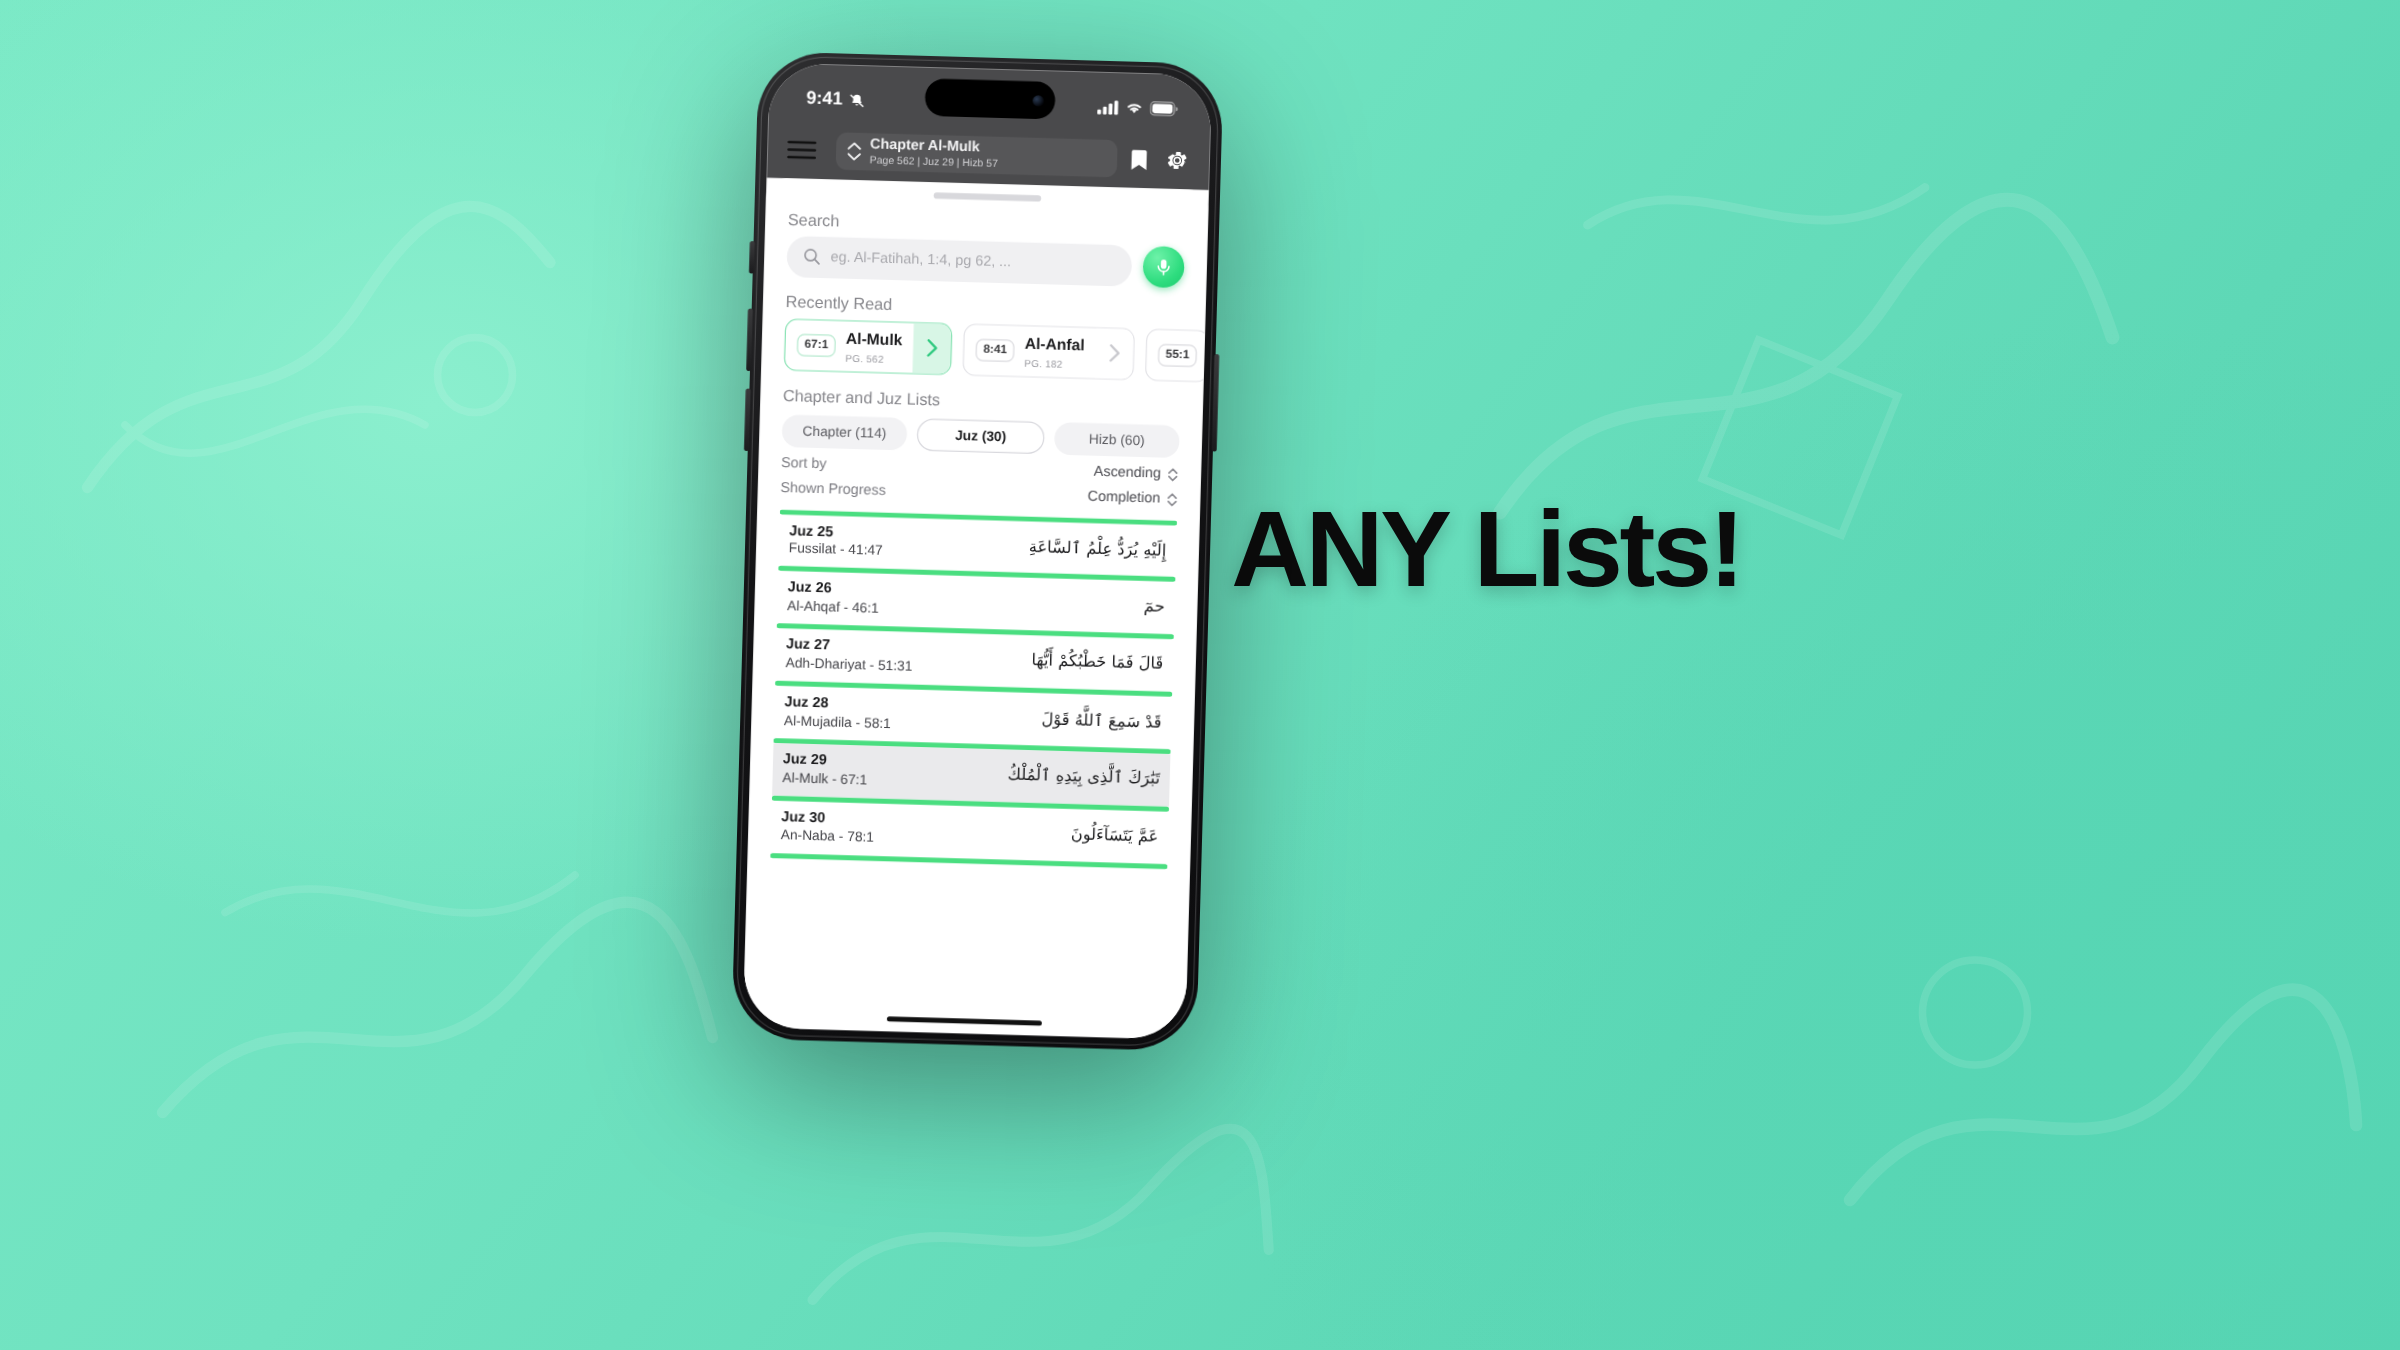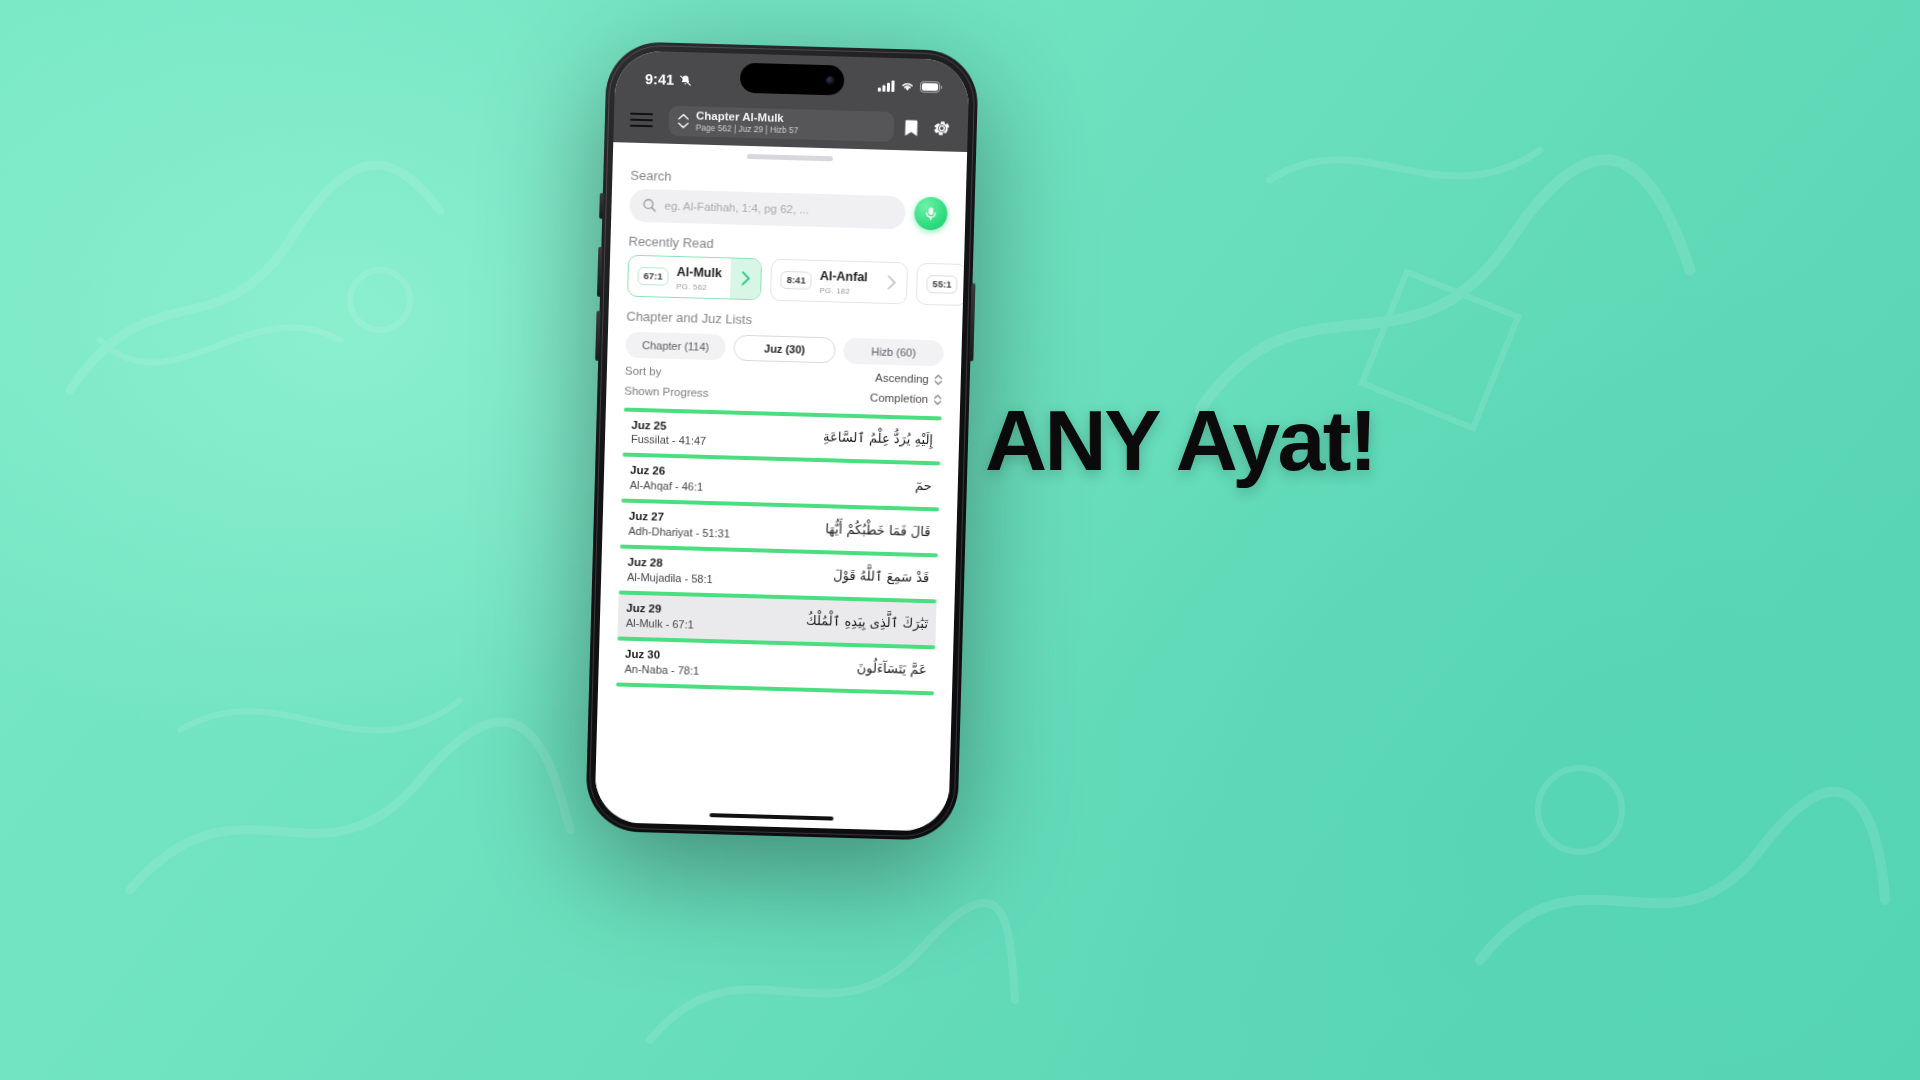--- a/index.html
+++ b/index.html
@@ -187,21 +187,21 @@
   <svg class="w4" width="430" height="320" viewBox="0 0 430 320">
     <path d="M20 240 C120 110 210 250 300 130 S420 100 425 180" stroke="#ffffff" stroke-width="10" fill="none" stroke-linecap="round"></path>
     <circle cx="120" cy="90" r="42" stroke="#ffffff" stroke-width="6" fill="none"></circle>
   </svg>
   <svg class="w5" width="380" height="230" viewBox="0 0 380 230">
     <path d="M10 180 C100 70 190 190 280 90 S370 70 375 140" stroke="#ffffff" stroke-width="8" fill="none" stroke-linecap="round"></path>
   </svg>
 </div>
 
 <div class="headline">
-  <span class="l2">ANY Ayat!</span>
+  <span class="l2">ANY Lists!</span>
 </div>
 
 <div class="phone-wrap">
   <div class="phone">
     <span class="btn-side btn-silent"></span>
     <span class="btn-side btn-vup"></span>
     <span class="btn-side btn-vdn"></span>
     <span class="btn-side btn-pwr"></span>
 
     <div class="screen">

